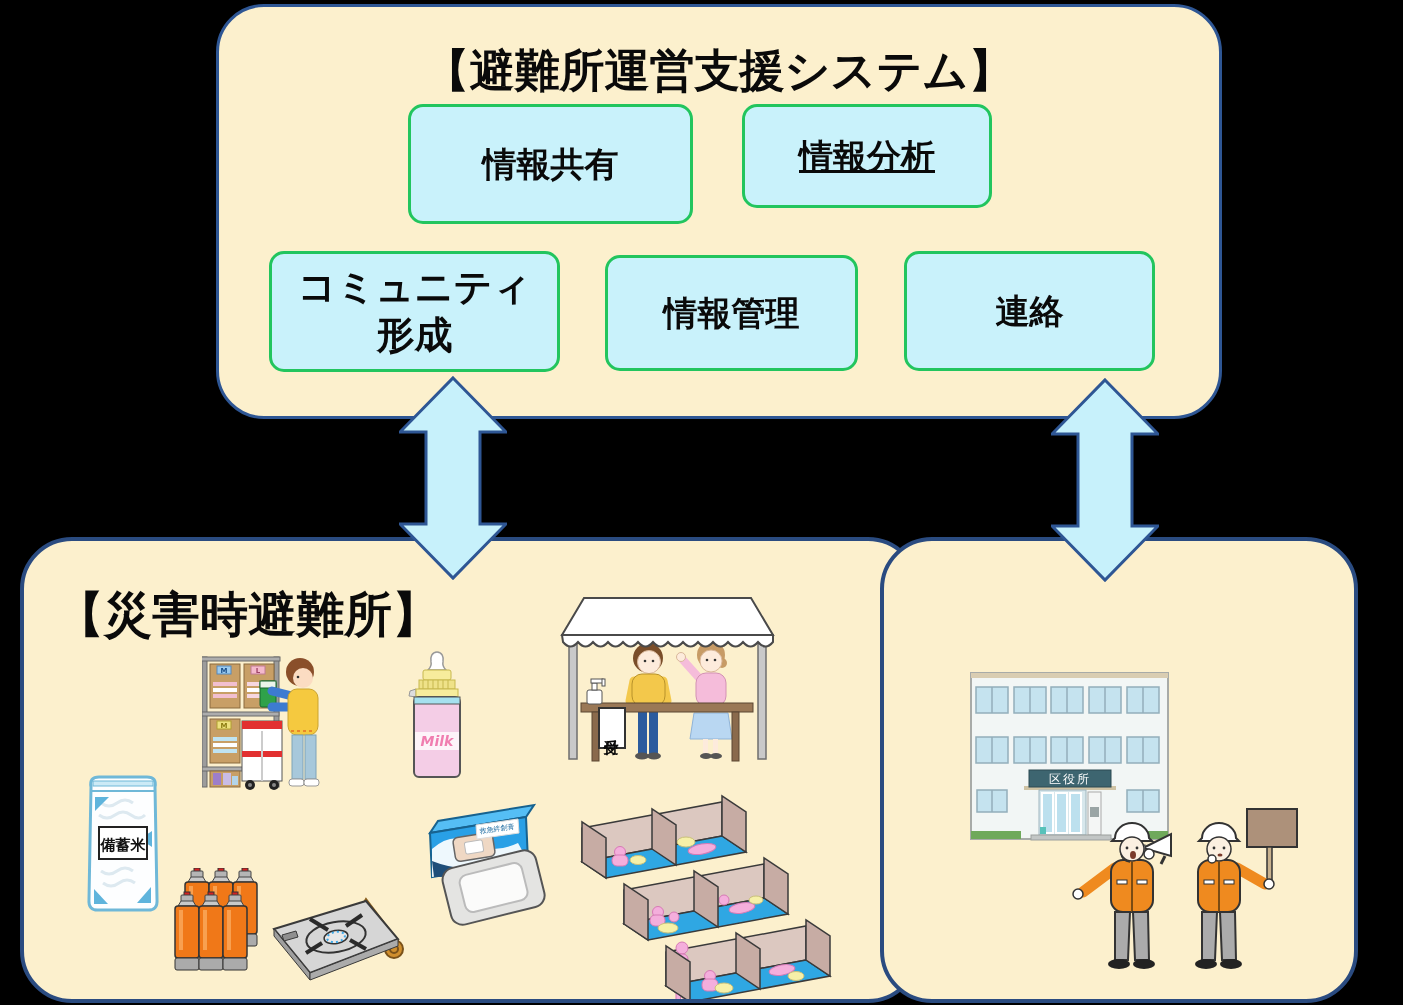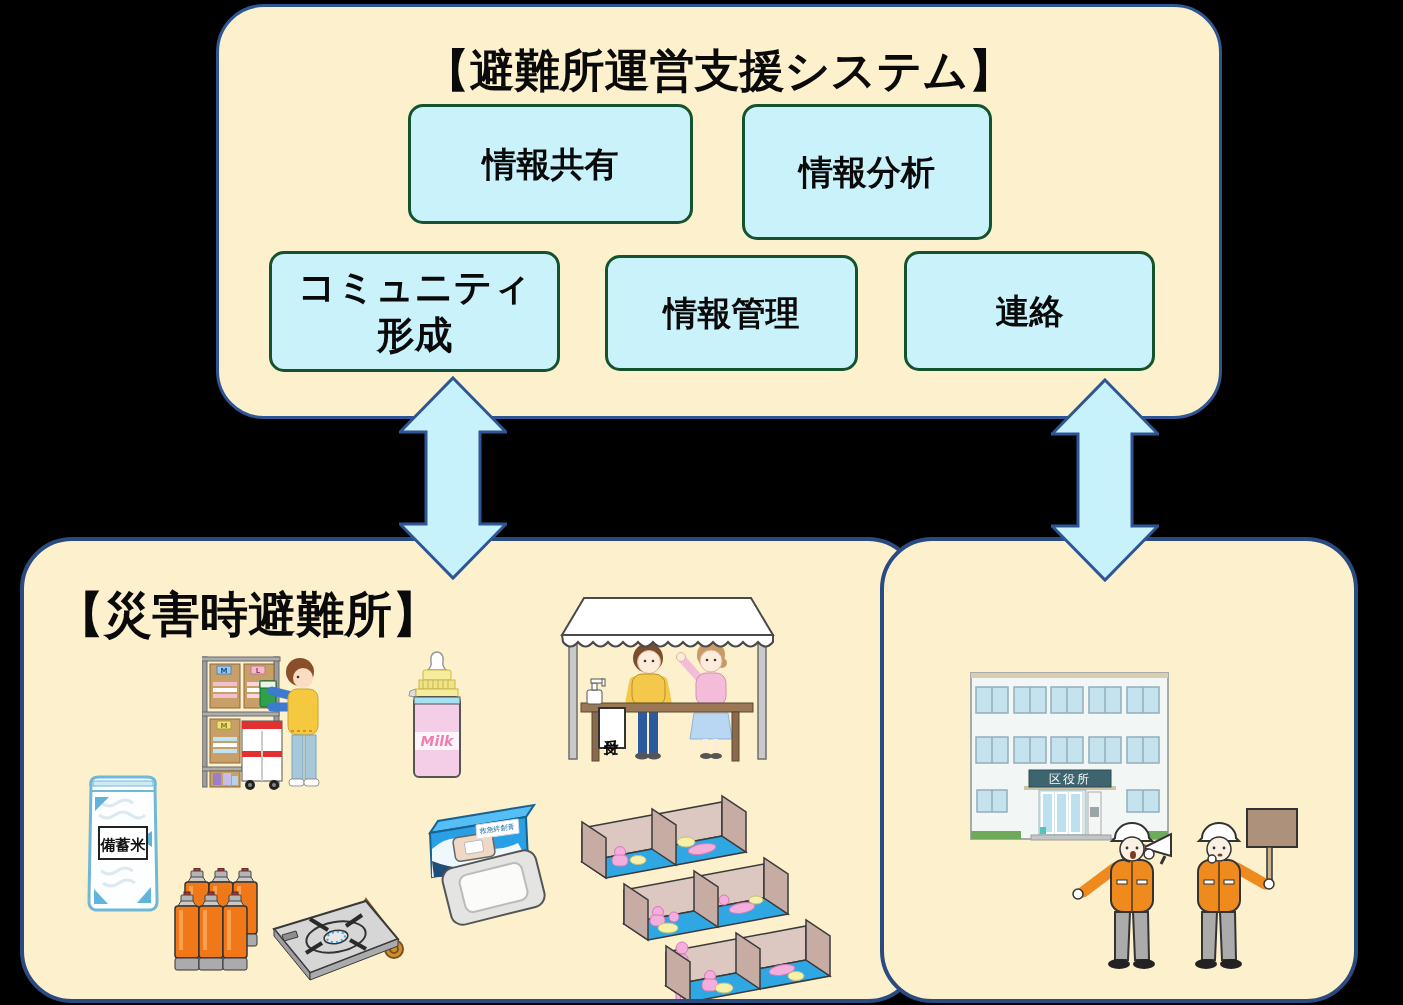--- a/index.html
+++ b/index.html
@@ -3,25 +3,25 @@
 <meta charset="utf-8">
 <style>
   html,body{margin:0;padding:0;background:#000;}
   body{width:1403px;height:1005px;position:relative;overflow:hidden;
        font-family:"DejaVu Sans","Liberation Sans",sans-serif;color:#0a0a0a;}
   .panel{position:absolute;background:#FCF0CD;border:3px solid #2E5694;border-radius:48px;box-sizing:border-box;}
   .panel.thick{border-width:4px;border-color:#2A4B80;border-radius:52px;overflow:hidden;}
   .panel-title{position:absolute;font-weight:700;white-space:nowrap;margin-top:20px;}
   #system-panel{left:216px;top:4px;width:1006px;height:415px;}
   #system-title{left:0;right:0;top:14px;text-align:center;font-size:45px;}
-  .chip{position:absolute;background:#C9F2FB;border:3px solid #14532d;border-radius:15px;
+  .chip{position:absolute;background:#C9F2FB;border:3px solid #22c55e;border-radius:15px;
         display:flex;flex-direction:column;align-items:center;justify-content:center;
         font-size:34px;font-weight:700;line-height:1.25;box-sizing:border-box;text-align:center;}
   #chip-share{left:189px;top:97px;width:285px;height:120px;}
-  #chip-analyze{left:523px;top:97px;width:250px;height:136px;}
+  #chip-analyze{left:523px;top:97px;width:250px;height:104px;text-decoration:underline;}
   #chip-community{left:50px;top:244px;width:291px;height:121px;font-size:38px;align-items:center;}
   #chip-manage{left:386px;top:248px;width:253px;height:116px;}
   #chip-contact{left:685px;top:244px;width:251px;height:120px;}
   #shelter-panel{left:20px;top:537px;width:900px;height:466px;}
   #shelter-title{left:32px;top:22px;font-size:48px;}
   #authority-panel{left:880px;top:537px;width:478px;height:466px;}
   #authority-title{left:0;right:0;top:30px;text-align:center;font-size:46px;}
   .arrow{position:absolute;}
   .illus{position:absolute;}
   #reception-sign{position:absolute;left:574px;top:166px;width:28px;height:42px;background:#fff;

